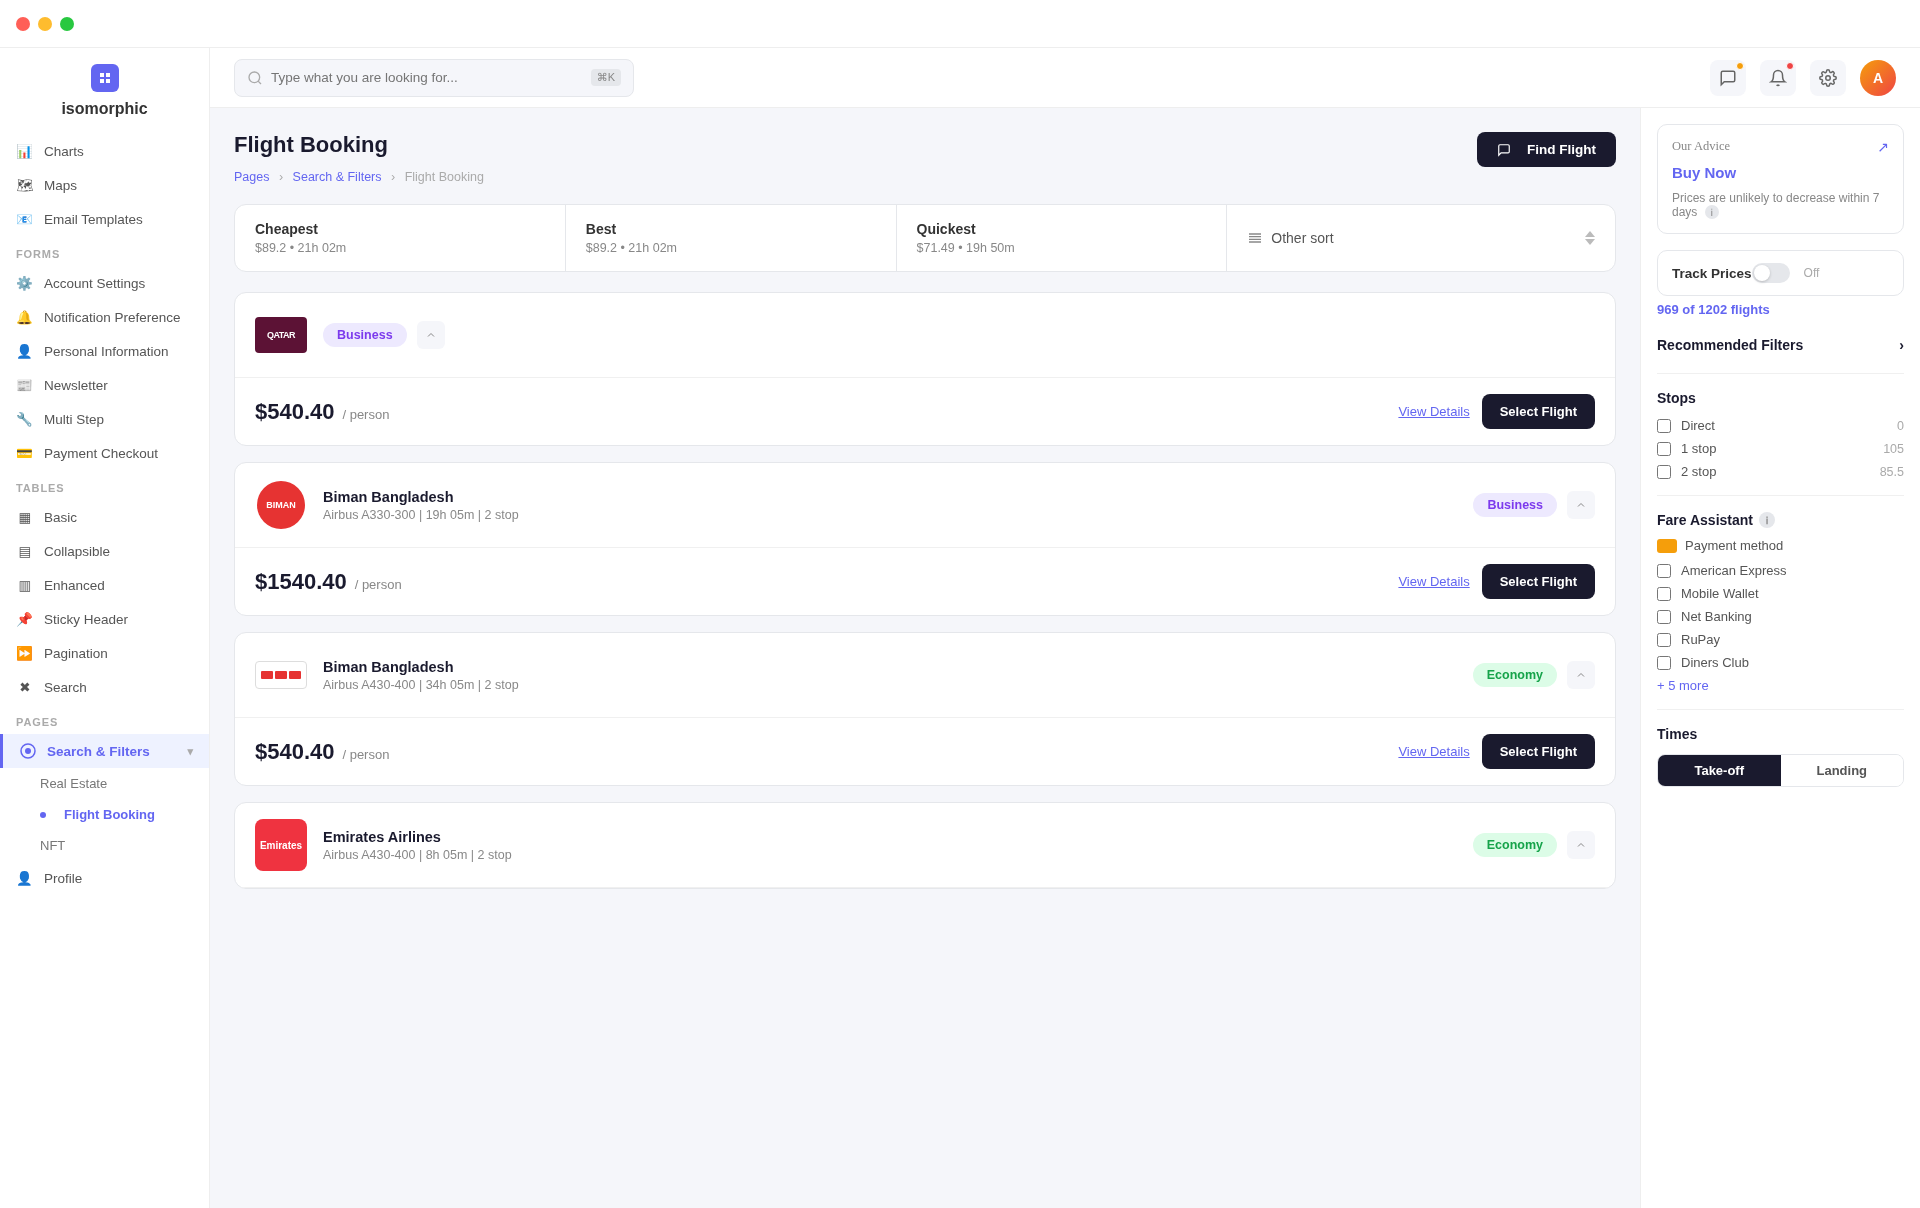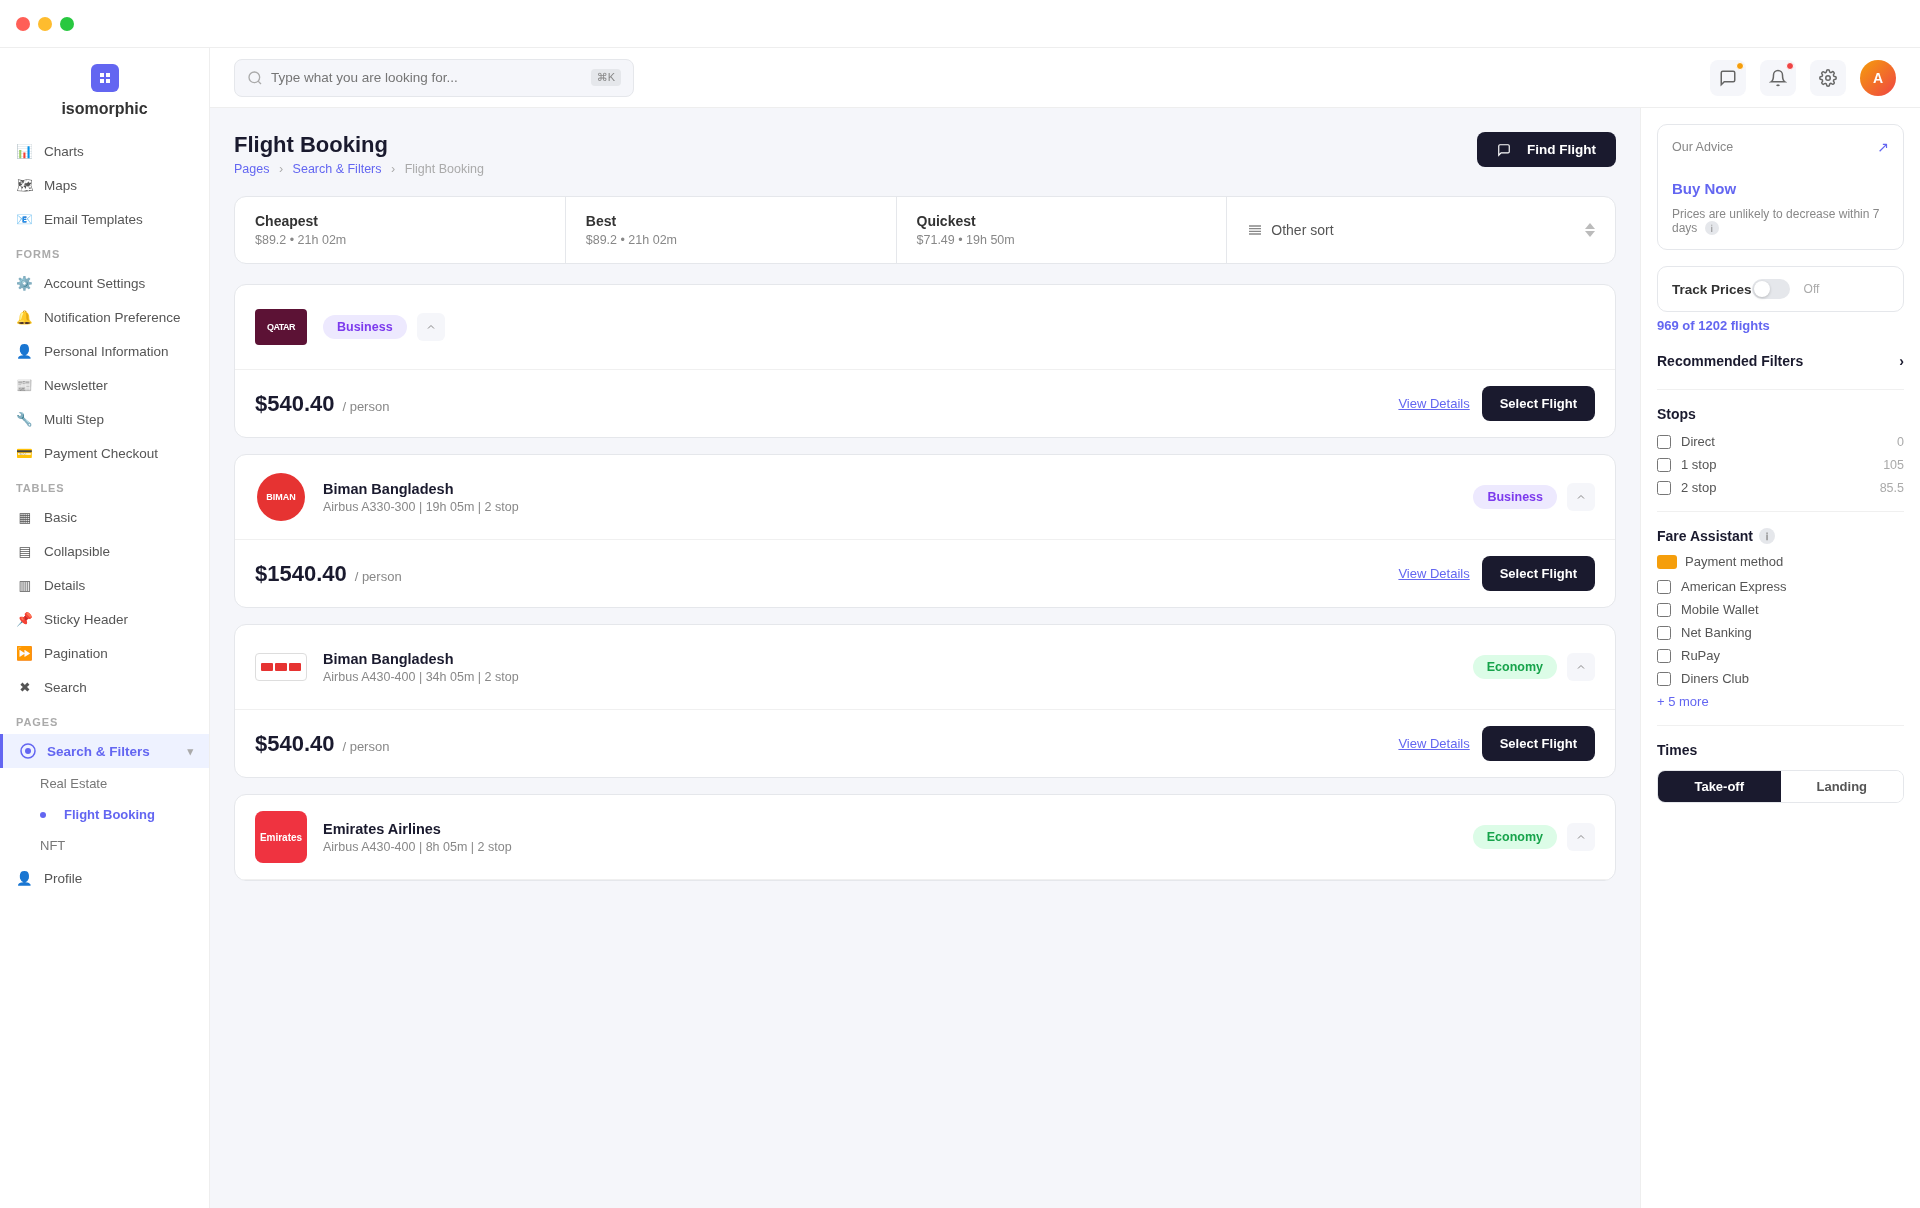--- a/index.html
+++ b/index.html
@@ -42,21 +42,21 @@
     .header-right { margin-left: auto; display: flex; align-items: center; gap: 14px; }
     .header-icon-btn { width: 36px; height: 36px; border-radius: 8px; background: #f5f6fa; display: flex; align-items: center; justify-content: center; cursor: pointer; position: relative; }
     .header-icon-btn .badge { position: absolute; top: 2px; right: 2px; width: 8px; height: 8px; border-radius: 50%; background: #f59e0b; border: 1px solid #fff; }
     .avatar { width: 36px; height: 36px; border-radius: 50%; background: linear-gradient(135deg, #f59e0b, #ef4444); cursor: pointer; overflow: hidden; display: flex; align-items: center; justify-content: center; color: #fff; font-weight: 600; font-size: 14px; }
 
     
     .content-area { flex: 1; display: flex; overflow: hidden; }
     .content-main { flex: 1; overflow-y: auto; padding: 24px; }
     .page-header { display: flex; align-items: flex-start; justify-content: space-between; margin-bottom: 20px; }
     .page-title { font-size: 22px; font-weight: 700; color: #1a1a2e; }
-    .breadcrumb { font-size: 12.5px; color: #aaa; margin-top: 4px; }
+    .breadcrumb { font-size: 12.5px; color: #aaa; margin-top: 12px; }
     .breadcrumb span.sep { margin: 0 6px; }
     .breadcrumb span.link { color: #6366f1; cursor: pointer; }
     .find-flight-btn { background: #1a1a2e; color: #fff; border: none; border-radius: 8px; padding: 10px 20px; font-size: 13.5px; font-weight: 600; cursor: pointer; display: flex; align-items: center; gap: 16px; }
 
     
     .sort-tabs { background: #fff; border-radius: 12px; display: flex; align-items: center; margin-bottom: 20px; overflow: hidden; border: 1px solid #e5e7eb; }
     .sort-tab { flex: 1; padding: 16px 20px; cursor: pointer; border-right: 1px solid #e5e7eb; }
     .sort-tab:last-child { border-right: none; }
     .sort-tab-label { font-weight: 600; font-size: 14px; color: #333; }
     .sort-tab-sub { font-size: 12.5px; color: #888; margin-top: 4px; }
@@ -77,21 +77,21 @@
     .flight-card-footer { display: flex; align-items: center; padding: 16px 20px; }
     .flight-price { font-size: 22px; font-weight: 700; color: #1a1a2e; }
     .flight-price-per { font-size: 13px; color: #888; margin-left: 4px; }
     .flight-actions { margin-left: auto; display: flex; align-items: center; gap: 12px; }
     .view-details { font-size: 13px; color: #6366f1; text-decoration: underline; cursor: pointer; }
     .select-flight-btn { background: #1a1a2e; color: #fff; border: none; border-radius: 8px; padding: 10px 18px; font-size: 13px; font-weight: 600; cursor: pointer; }
 
     
     .right-panel { width: 280px; background: #fff; border-left: 1px solid #eee; overflow-y: auto; padding: 16px; flex-shrink: 0; }
     .advice-card { background: #fff; border: 1px solid #e5e7eb; border-radius: 10px; padding: 14px; margin-bottom: 16px; }
-    .advice-header { display: flex; align-items: center; justify-content: space-between; margin-bottom: 25px; }
+    .advice-header { display: flex; align-items: flex-start; justify-content: space-between; margin-bottom: 8px; font-family: Liberation Serif, serif; }
     .advice-title { font-size: 12.5px; color: #888; font-weight: 500; }
     .advice-action-icon { color: #6366f1; font-size: 14px; }
     .buy-now { font-size: 15px; font-weight: 700; color: #6366f1; margin-bottom: 10px; }
     .advice-desc { font-size: 12px; color: #888; }
     .track-prices { display: flex; align-items: center; border: 1px solid #e5e7eb; border-radius: 10px; padding: 12px 14px; margin-bottom: 6px; }
     .track-prices-label { font-size: 13.5px; font-weight: 600; color: #333; }
     .toggle { width: 38px; height: 20px; border-radius: 10px; background: #e5e7eb; display: flex; align-items: center; padding: 2px; cursor: pointer; position: relative; }
     .toggle-knob { width: 16px; height: 16px; border-radius: 50%; background: #fff; box-shadow: 0 1px 3px rgba(0,0,0,0.2); transition: transform 0.2s; }
     .toggle-label { font-size: 12px; color: #aaa; margin-left: 8px; }
     .flights-count { font-size: 13px; color: #555; margin-bottom: 16px; }
@@ -181,21 +181,21 @@
     <div class="sidebar-item">
       <span class="icon">▦</span>
       <span>Basic</span>
     </div>
     <div class="sidebar-item">
       <span class="icon">▤</span>
       <span>Collapsible</span>
     </div>
     <div class="sidebar-item">
       <span class="icon">▥</span>
-      <span>Details</span>
+      <span>Enhanced</span>
     </div>
     <div class="sidebar-item">
       <span class="icon">📌</span>
       <span>Sticky Header</span>
     </div>
     <div class="sidebar-item">
       <span class="icon">⏩</span>
       <span>Pagination</span>
     </div>
     <div class="sidebar-item">

